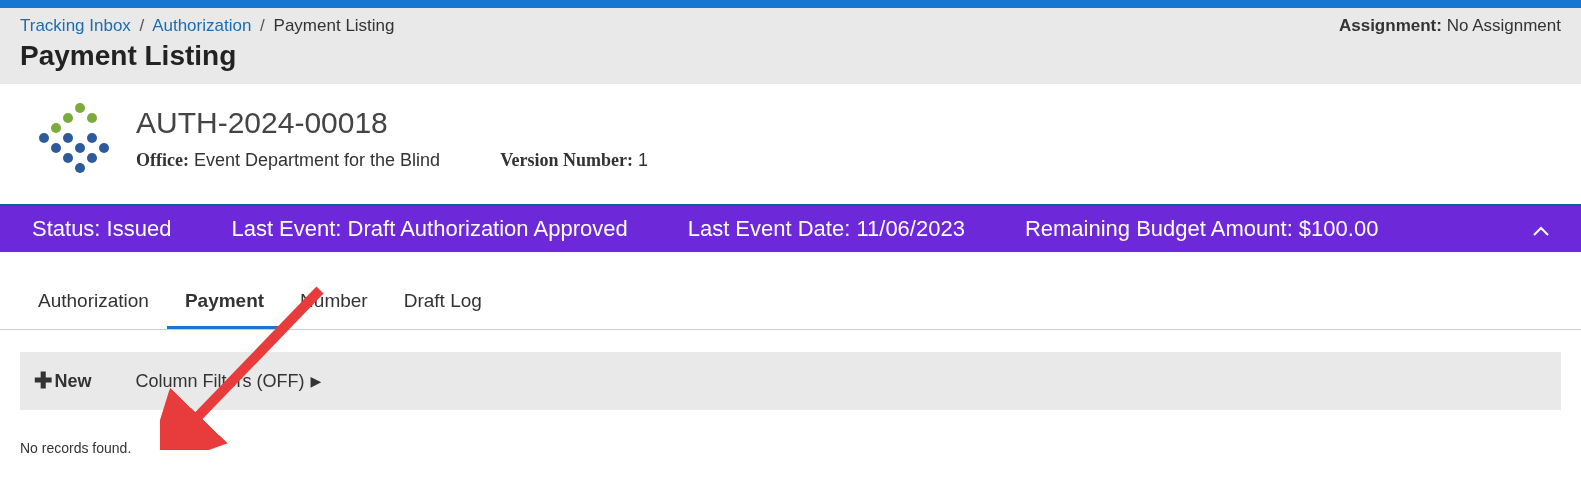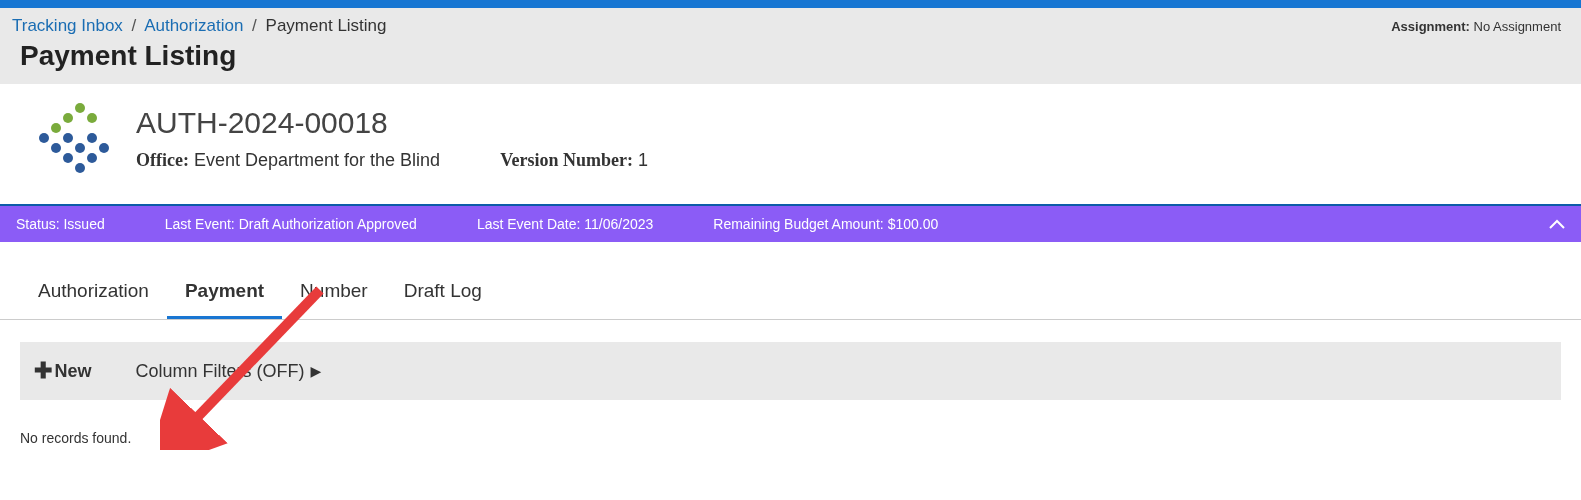--- a/index.html
+++ b/index.html
@@ -1,54 +1,53 @@
 <!DOCTYPE html>
 <html><head>
   <meta charset="utf-8">
   <style>
     * { box-sizing: border-box; margin: 0; padding: 0; }
     body { font-family: Arial, Helvetica, sans-serif; color: #333; width: 1581px; }
     .top-bar { height: 8px; background: #1776d2; }
     
     .breadcrumb-row {
       background: #e9e9e9;
-      padding: 8px 20px 0 12px;
+      padding: 8px 20px 0 20px;
       display: flex;
       justify-content: space-between;
-      align-items: center;
       font-size: 17px;
     }
     .breadcrumb a { color: #1a6db3; text-decoration: none; cursor: pointer; }
     .breadcrumb .sep { color: #555; margin: 0 4px; }
     .breadcrumb .current { color: #333; }
-    .assignment { font-size: 13px; }
+    .assignment { font-size: 17px; }
     .assignment .label { font-weight: bold; }
     
     .page-title-row { background: #e9e9e9; padding: 4px 20px 12px 20px; }
     .page-title { font-size: 28px; font-weight: bold; color: #222; }
     
     .auth-header {
       background: #fff;
       padding: 14px 20px 26px 20px;
       display: flex;
       align-items: center;
     }
     .logo { width: 90px; height: 80px; flex-shrink: 0; margin-right: 26px; }
     .auth-info { display: flex; flex-direction: column; gap: 10px; }
     .auth-id { font-size: 30px; color: #444; font-weight: 400; }
     .auth-meta { display: flex; gap: 60px; font-size: 18px; color: #333; }
     .auth-meta .label { font-weight: bold; font-family: Liberation Serif, serif; }
     
     .status-bar {
-      background: #8b5cf6;
+      background: #6d28d9;
       color: #fff;
-      padding: 10px 16px;
+      padding: 10px 32px;
       display: flex;
       align-items: center;
-      font-size: 14px;
+      font-size: 22px;
       position: relative;
       border-top: 2px solid #0d5ba8;
     }
     .status-bar .item { margin-right: 60px; white-space: nowrap; }
     .status-bar .chevron-up {
       margin-left: auto;
       cursor: pointer;
     }
     
     .tabs {

